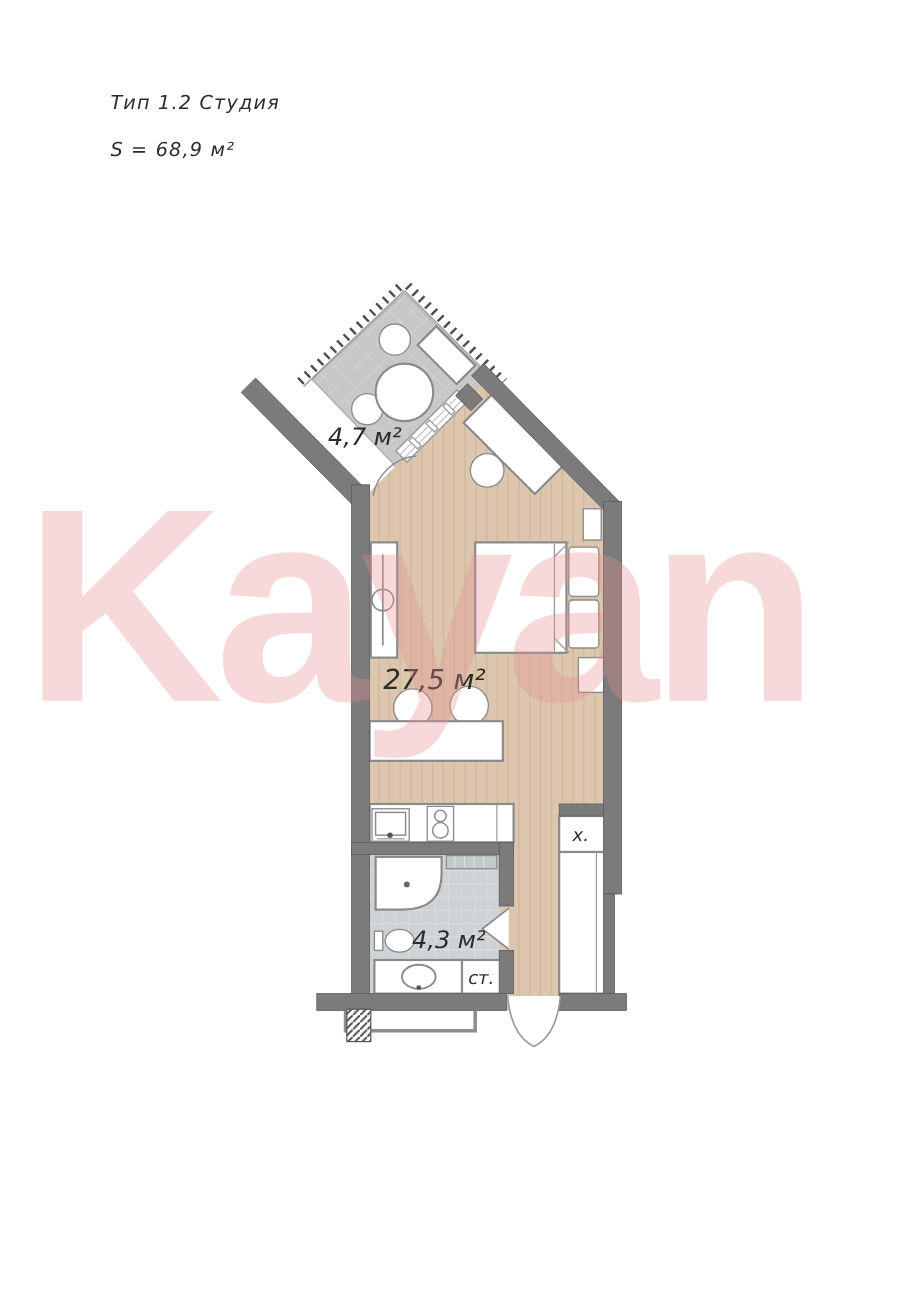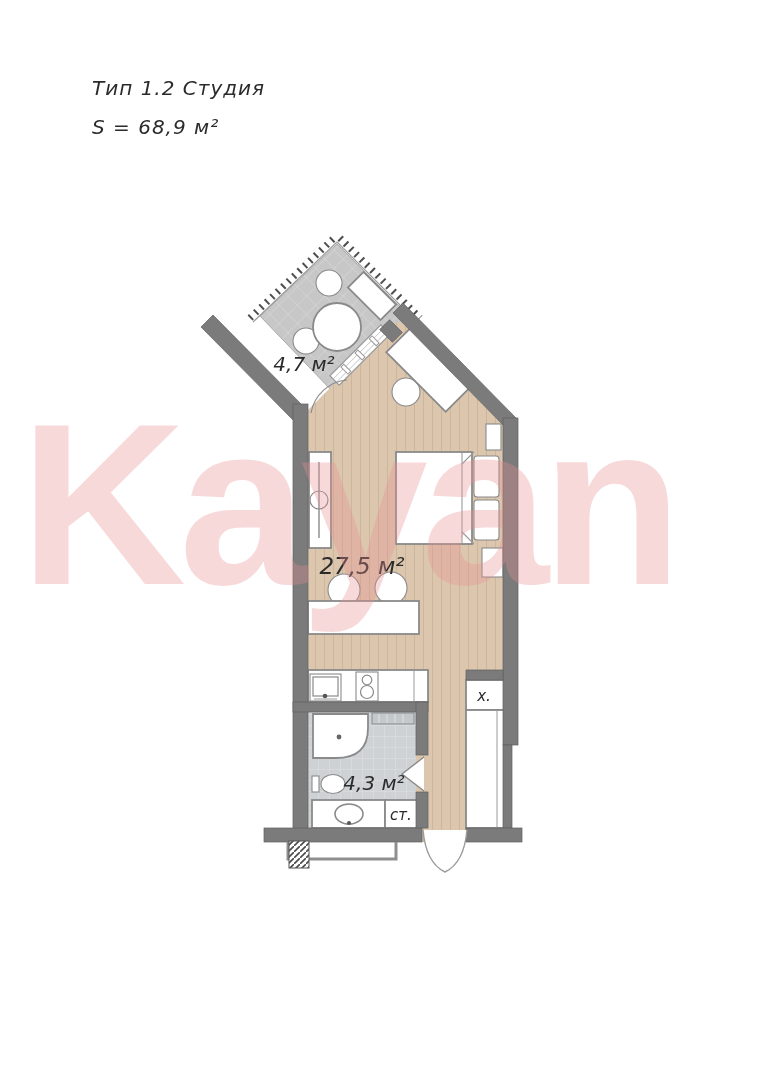--- a/index.html
+++ b/index.html
@@ -5,21 +5,21 @@
   :root{
     --c-wall:#7b7b7b; --c-wall_edge:#5e5e5e;
     --c-floor:#dcc7ae; --c-floor_line:#ccb79c;
     --c-balcony_tile:#c7c7c7; --c-balcony_tile_line:#dadada;
     --c-bath_tile:#ced2d5; --c-bath_tile_line:#e0e3e5;
     --c-furniture_stroke:#8a8a8a; --c-ink:#2b2b2b; --c-watermark:#e78f92;
   }
   html,body{margin:0;padding:0;}
   .page{position:relative;width:764px;height:1080px;background:#ffffff;overflow:hidden;
         font-family:"DejaVu Sans",sans-serif;}
-  .title-line{position:absolute;left:92px;font-style:italic;font-size:20px;letter-spacing:1px;
+  .title-line{position:absolute;left:92px;font-style:italic;font-size:16px;letter-spacing:1px;
         color:var(--c-ink);z-index:3;white-space:nowrap;}
   .t1{top:76px;}
   .t2{top:115px;}
   .watermark{position:absolute;left:20px;top:390px;z-index:2;
         font-family:Liberation Sans, sans-serif;font-weight:bold;font-size:230px;line-height:1;
         letter-spacing:-7px;color:var(--c-watermark);opacity:.33;pointer-events:none;white-space:nowrap;}
   svg.plan{position:absolute;left:0;top:0;z-index:1;}
   .wall{fill:var(--c-wall);stroke:var(--c-wall_edge);stroke-width:.7;}
   .furn{fill:#ffffff;stroke:var(--c-furniture_stroke);stroke-width:1.8;}
   .furn-thin{fill:#ffffff;stroke:var(--c-furniture_stroke);stroke-width:1.1;}

